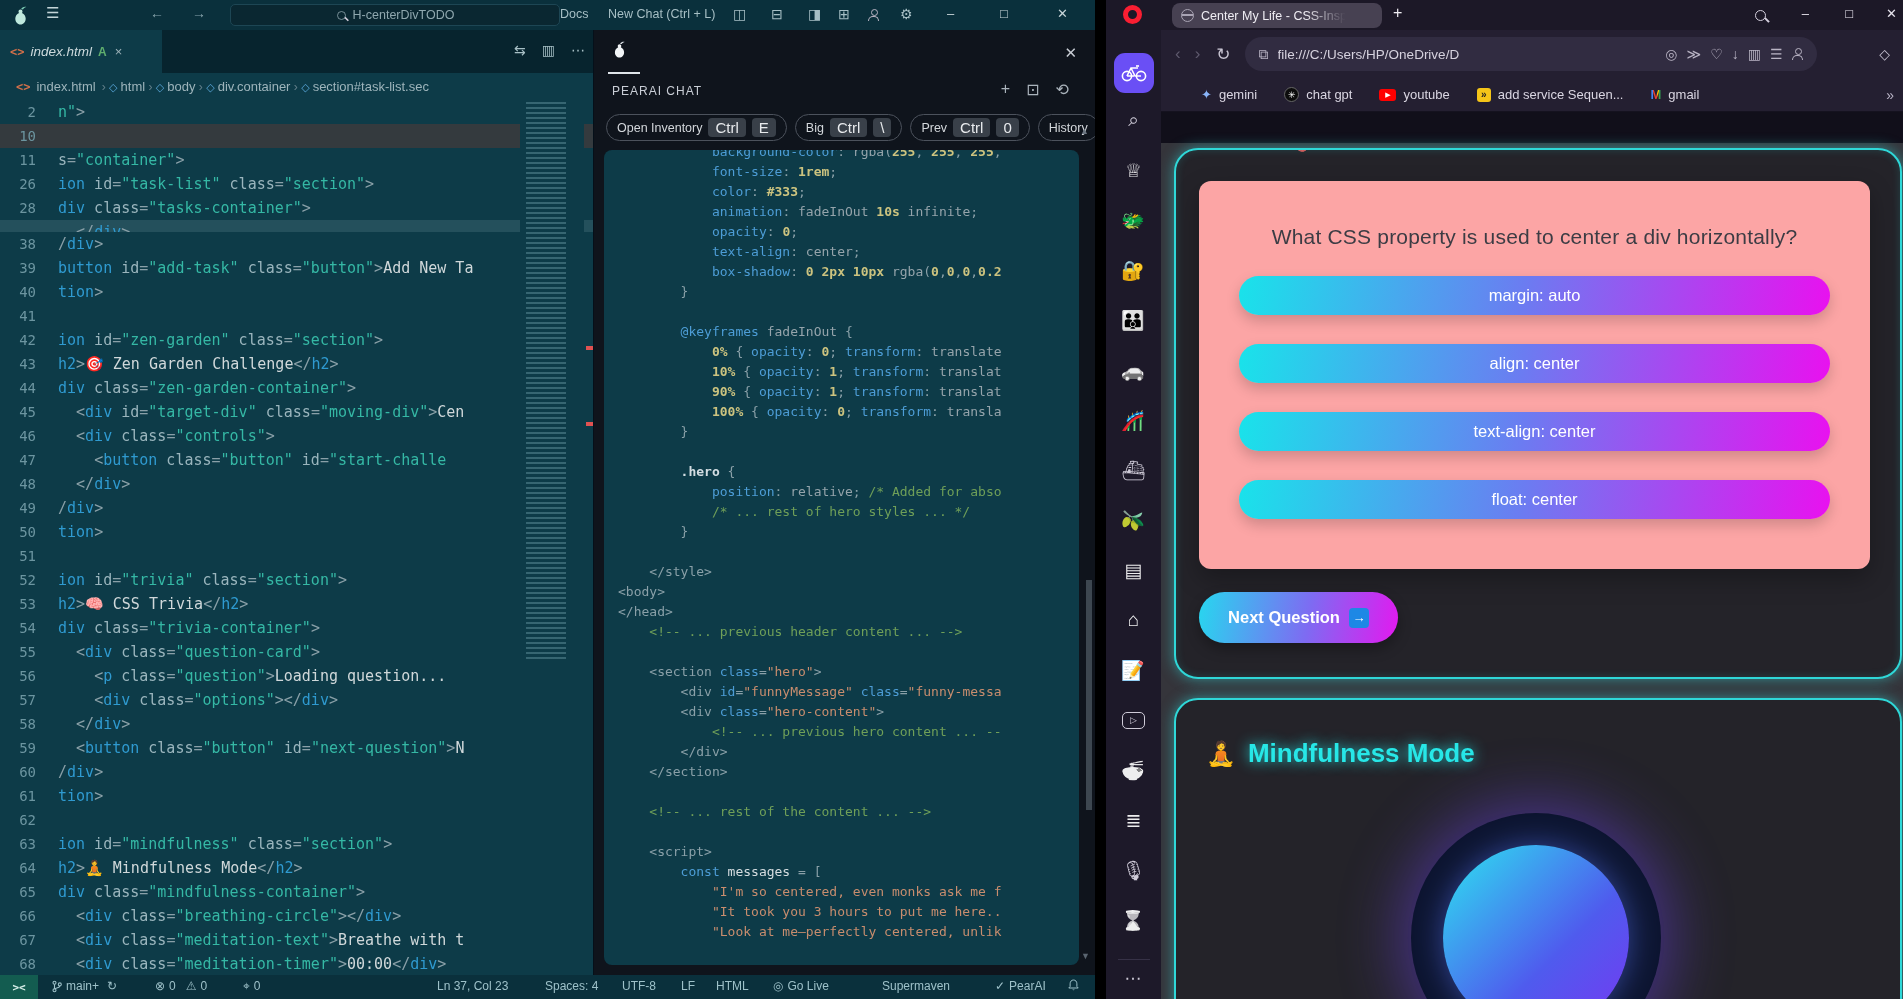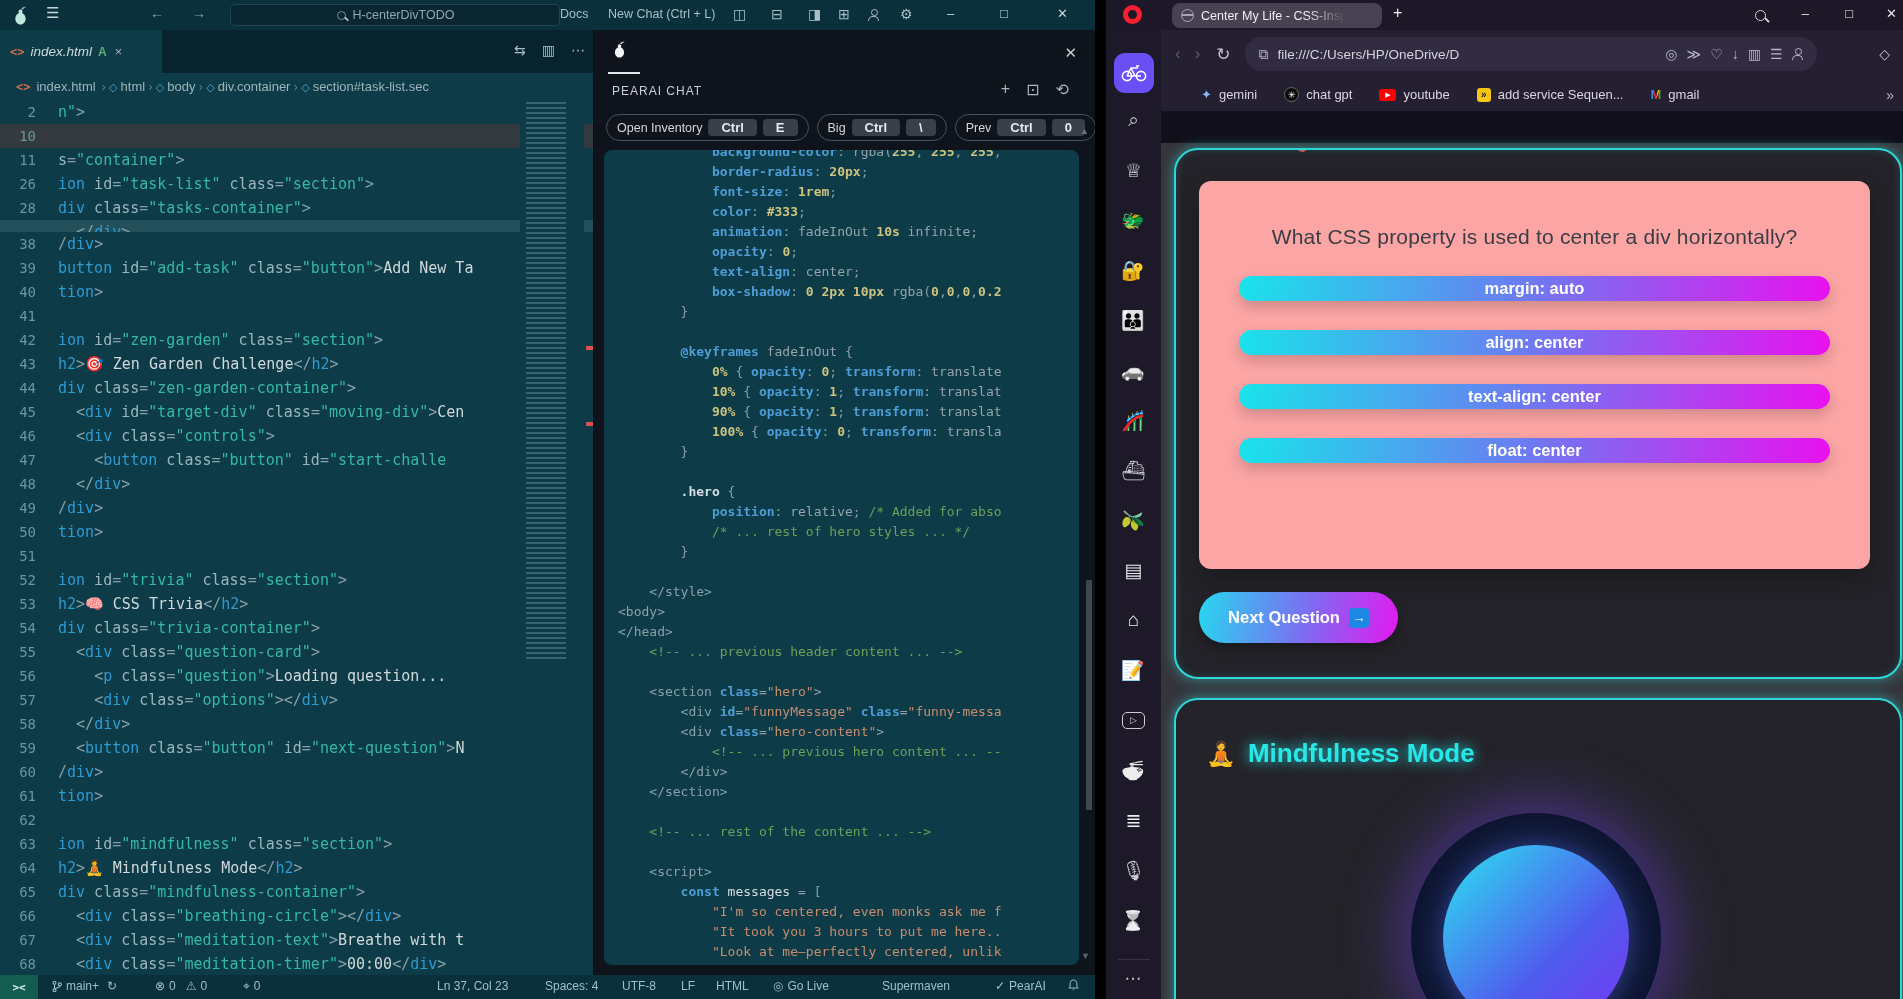--- a/index.html
+++ b/index.html
@@ -50,26 +50,26 @@
 
   
   .chat-panel { position:absolute; left:593px; top:30px; width:502px; height:945px; background:#0f141c; border-left:1px solid #05101a; z-index:25; }
   .chat-tab-close { position:absolute; right:18px; top:14px; color:#c8cdd4; font-size:15px; }
   .chat-pear { position:absolute; left:18px; top:10px; }
   .chat-pear-underline { position:absolute; left:14px; top:42px; width:32px; height:2px; background:#dfe5ea; }
   .chat-title { position:absolute; left:18px; top:54px; color:#c9ced6; font-size:12px; letter-spacing:1px; }
   .chat-head-ics { position:absolute; right:26px; top:50px; display:flex; gap:16px; color:#aab3bb; font-size:16px; }
   .pills { position:absolute; left:12px; top:84px; right:0; height:30px; display:flex; gap:8px; overflow:hidden; white-space:nowrap; }
   .pill { flex:none; display:flex; align-items:center; gap:6px; border:1px solid #4c525c; border-radius:15px; padding:0 10px; height:27px; color:#d3d7db; font-size:12.5px; }
-  .kbd { background:#394049; border-radius:4px; padding:1px 13px; font-size:13px; font-weight:bold; color:#e8eaed; }
+  .kbd { background:#394049; border-radius:4px; padding:1px 7px; font-size:15px; font-weight:normal; color:#e8eaed; }
   .pill-arrow { position:absolute; right:6px; top:96px; color:#6b7580; font-size:9px; }
   .chat-code { position:absolute; left:10px; top:120px; right:16px; bottom:10px; background:#0d3b48; border-radius:8px; overflow:hidden; font-family:"DejaVu Sans Mono","Liberation Mono",monospace; font-size:13px; }
   .chat-code .inner { margin-top:-8px; padding:0 0 0 14px; }
   .chat-code .cl { height:20px; line-height:20px; }
-  .tk-b { color:#4d9dd6; font-weight:bold; } .tk-n { color:#ccc37f; font-weight:bold; }
+  .tk-b { color:#4d9dd6; font-weight:normal; } .tk-n { color:#ccc37f; font-weight:bold; }
   .tk-v { color:#95a4ab; } .tk-c { color:#6f9f58; } .tk-o { color:#c88d6e; }
   .tk-w { color:#d6dde0; } .tk-h { color:#d3dde2; font-weight:bold; }
   .chat-scroll-thumb { position:absolute; right:3px; top:550px; width:6px; height:230px; background:#3d4750; }
   .chat-scroll-down { position:absolute; right:5px; bottom:14px; color:#5a6570; font-size:9px; }
 
   
   .browser { position:absolute; left:1095px; top:0; width:808px; height:999px; background:#1c1827;margin-left:11px; }
   .o-topbar { position:absolute; left:0; top:0; width:808px; height:30px; background:#1c1827; }
   .opera-logo { position:absolute; left:17px; top:5px; width:19px; height:19px; border:5px solid #fa1e32; border-radius:50%; }
   .o-tab { position:absolute; left:66px; top:3px; width:210px; height:25px; background:#474152; border-radius:8px; display:flex; align-items:center; gap:7px; padding:0 9px; }
@@ -112,21 +112,21 @@
   .bm-chevron { margin-left:auto; padding-right:20px; color:#b9b4c6; font-size:14px; }
 
   .o-page { position:absolute; left:0; top:82px; width:753px; bottom:0; background:#35353b; overflow:hidden; }
   .hero-strip { position:absolute; left:0; top:0; width:753px; height:31px; background:#110f1a; }
   .qcard-outer { position:absolute; left:13px; top:36px; width:728px; height:531px; background:#242329; border:2px solid #2fd8d8; border-radius:24px; box-shadow:0 0 14px rgba(47,216,216,.55), inset 0 0 8px rgba(47,216,216,.18); overflow:hidden; }
   .trivia-head-sliver { position:absolute; left:104px; top:0; height:7px; width:300px; overflow:hidden; }
   .trivia-head-sliver span { display:block; transform:translateY(-24px); font-size:26px; font-weight:bold; color:#ff5fd9; }
   .question-card { position:absolute; left:23px; top:31px; width:671px; height:388px; background:#fca5a5; border-radius:12px; box-shadow:0 10px 24px rgba(0,0,0,.28); }
   .question { margin-top:44px; text-align:center; font-size:21px; color:#3c3c44; font-weight:500; letter-spacing:.2px; }
   .options { margin:27px 40px 0; display:flex; flex-direction:column; gap:29px; }
-  .option { height:25px; border-radius:20px; background:linear-gradient(100deg,#19e3ea 0%,#6b7cf1 48%,#e911ef 100%); color:#fff; font-weight:bold; font-size:16.5px; display:flex; align-items:center; justify-content:center; box-shadow:0 6px 14px rgba(0,0,0,.18); }
+  .option { height:39px; border-radius:20px; background:linear-gradient(100deg,#19e3ea 0%,#6b7cf1 48%,#e911ef 100%); color:#fff; font-weight:normal; font-size:16.5px; display:flex; align-items:center; justify-content:center; box-shadow:0 6px 14px rgba(0,0,0,.18); }
   .next-btn { position:absolute; left:23px; top:442px; width:199px; height:51px; border-radius:26px; background:linear-gradient(100deg,#27d7ef 0%,#7e6bf2 55%,#e319ef 100%); display:flex; align-items:center; justify-content:center; gap:9px; color:#fff; font-weight:bold; font-size:16.5px; box-shadow:0 6px 14px rgba(0,0,0,.3); }
   .next-arrow { width:20px; height:20px; background:#1e88e5; border-radius:4px; color:#fff; font-size:13px; font-weight:bold; display:flex; align-items:center; justify-content:center; }
   .mind-card { position:absolute; left:13px; top:586px; width:728px; height:330px; background:#242329; border:2px solid #2fd8d8; border-radius:24px; box-shadow:0 0 14px rgba(47,216,216,.55); overflow:hidden; }
   .mind-head { position:absolute; left:30px; top:38px; font-size:26px; font-weight:800; color:#27e7e7; text-shadow:0 0 14px rgba(39,231,231,.95); display:flex; gap:12px; align-items:center; }
   .mind-head .emo { font-size:24px; color:#e8b34c; text-shadow:none; }
   .breath-outer { position:absolute; left:235px; top:113px; width:250px; height:250px; border-radius:50%; background:#0d1530; box-shadow:0 0 60px 12px rgba(114,70,245,.45); }
   .breath-inner { position:absolute; left:267px; top:145px; width:186px; height:186px; border-radius:50%; background:linear-gradient(135deg,#2fd9f0 5%,#4f5bee 60%,#7638f2 100%); box-shadow:0 0 30px rgba(90,120,255,.5); }
   .page-scroll { position:absolute; right:2px; top:57px; width:7px; height:54px; background:#5b55f2; border-radius:4px; z-index:10; }
 </style>
 </head>
@@ -306,21 +306,20 @@
           <span class="kbd">0</span>
         </div>
         <div class="pill">
           <span>History</span>
         </div>
       </div>
     <span class="pill-arrow">▲</span>
     <div class="chat-code">
       <div class="inner" id="chat-code">
           <div class="cl"><span class="ct"><span class="tk-b">            background-color</span><span class="tk-g">: </span><span class="tk-v">rgba</span><span class="tk-g">(</span><span class="tk-n">255</span><span class="tk-g">, </span><span class="tk-n">255</span><span class="tk-g">, </span><span class="tk-n">255</span><span class="tk-g">,</span></span></div>
-          <div class="cl"><span class="ct"><span class="tk-b">            border-radius</span><span class="tk-g">: </span><span class="tk-n">20px</span><span class="tk-g">;</span></span></div>
           <div class="cl"><span class="ct"><span class="tk-b">            font-size</span><span class="tk-g">: </span><span class="tk-n">1rem</span><span class="tk-g">;</span></span></div>
           <div class="cl"><span class="ct"><span class="tk-b">            color</span><span class="tk-g">: </span><span class="tk-n">#333</span><span class="tk-g">;</span></span></div>
           <div class="cl"><span class="ct"><span class="tk-b">            animation</span><span class="tk-g">: </span><span class="tk-v">fadeInOut </span><span class="tk-n">10s</span><span class="tk-v"> infinite</span><span class="tk-g">;</span></span></div>
           <div class="cl"><span class="ct"><span class="tk-b">            opacity</span><span class="tk-g">: </span><span class="tk-n">0</span><span class="tk-g">;</span></span></div>
           <div class="cl"><span class="ct"><span class="tk-b">            text-align</span><span class="tk-g">: </span><span class="tk-v">center</span><span class="tk-g">;</span></span></div>
           <div class="cl"><span class="ct"><span class="tk-b">            box-shadow</span><span class="tk-g">: </span><span class="tk-n">0 2px 10px</span><span class="tk-v"> rgba</span><span class="tk-g">(</span><span class="tk-n">0</span><span class="tk-g">,</span><span class="tk-n">0</span><span class="tk-g">,</span><span class="tk-n">0</span><span class="tk-g">,</span><span class="tk-n">0.2</span></span></div>
           <div class="cl"><span class="ct"><span class="tk-g">        }</span></span></div>
           <div class="cl"><span class="ct"></span></div>
           <div class="cl"><span class="ct"><span class="tk-b">        @keyframes</span><span class="tk-v"> fadeInOut </span><span class="tk-g">{</span></span></div>
           <div class="cl"><span class="ct"><span class="tk-n">            0%</span><span class="tk-g"> { </span><span class="tk-b">opacity</span><span class="tk-g">: </span><span class="tk-n">0</span><span class="tk-g">; </span><span class="tk-b">transform</span><span class="tk-g">: </span><span class="tk-v">translate</span></span></div>

